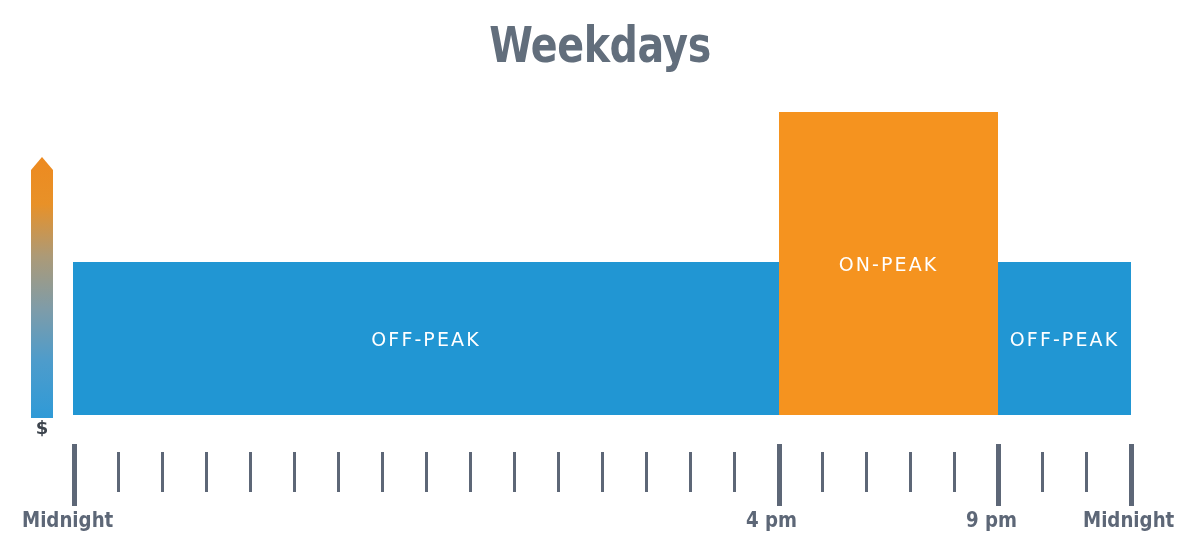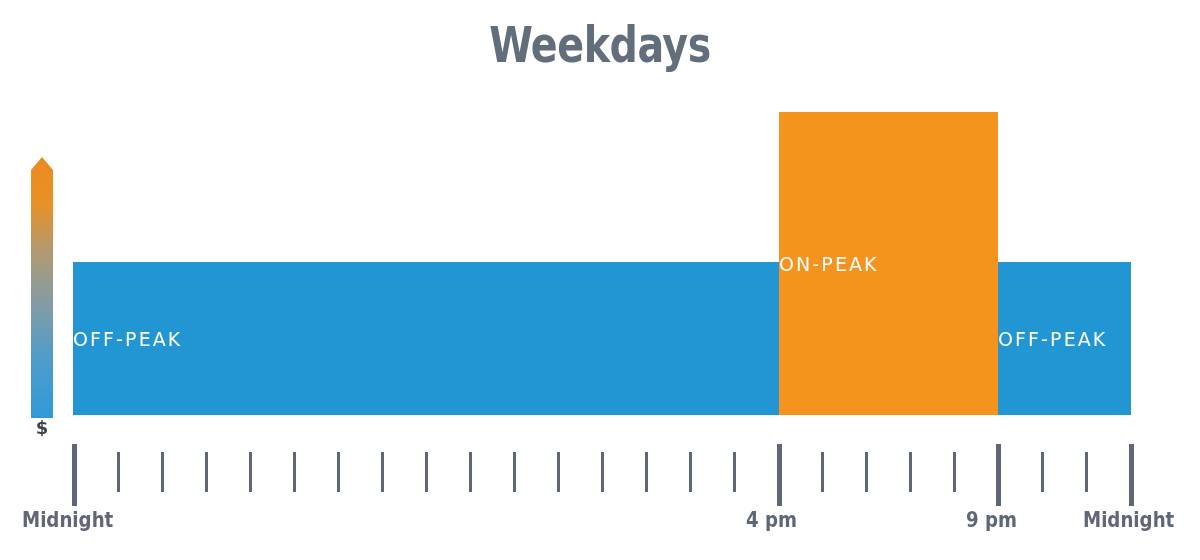--- a/index.html
+++ b/index.html
@@ -68,21 +68,21 @@
     left: 0;
     top: 0;
     width: 1200px;
     height: 560px;
   }
 
   .rate-band {
     position: absolute;
     display: flex;
     align-items: center;
-    justify-content: flex-start;
+    justify-content: center;
     box-sizing: border-box;
   }
   .rate-band .band-label {
     color: #ffffff;
     font-size: 19px;
     letter-spacing: 2.1px;
     font-weight: 400;
     white-space: nowrap;
     font-family: "DejaVu Sans", "Liberation Sans", sans-serif;
   }

